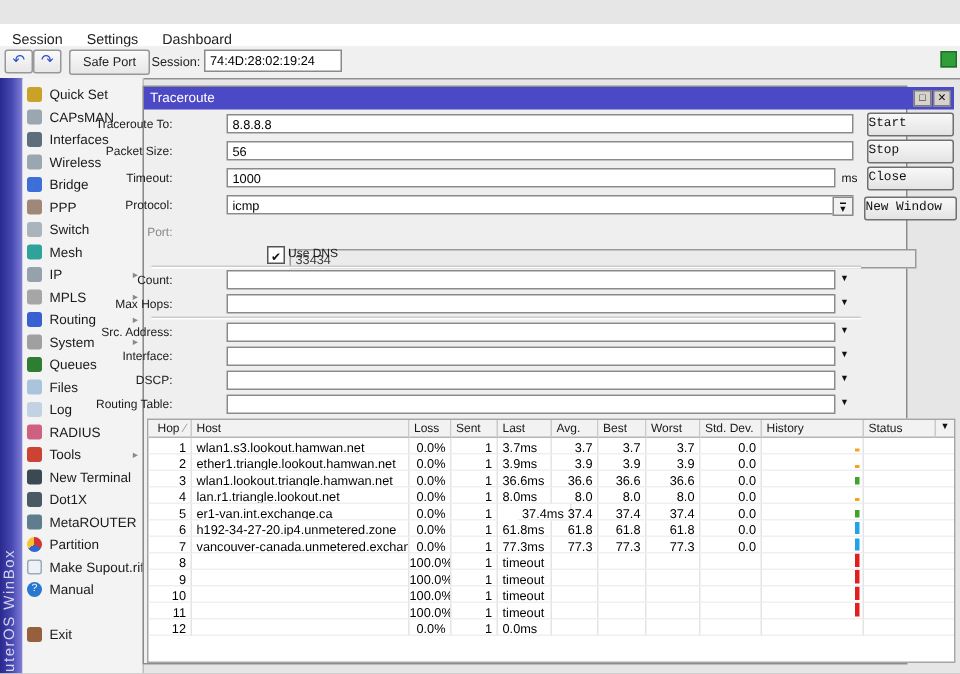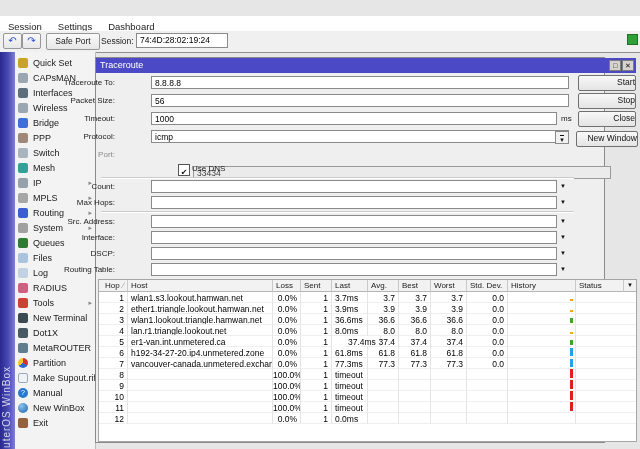--- a/index.html
+++ b/index.html
@@ -76,21 +76,21 @@
              text-align:center;line-height:10px;}
   .combo-btn::before{content:"\25BE";font-size:7px;color:#111;border-top:1px solid #111;}
   .dd-arrow{position:absolute;left:464px;width:10px;font-size:6px;color:#111;}
   .dd-arrow::before{content:"\25BC";}
   .checkbox{position:absolute;left:82px;top:106px;width:10px;height:10px;border:1px solid #555;background:#fff;
             text-align:center;line-height:9px;}
   .checkbox::before{content:"\2714";font-size:8px;color:#111;}
   #use-dns-label{left:96px;top:106px;font-size:8px;color:#1a1a1a;}
   .fsep{position:absolute;left:5px;width:473px;height:0;border-top:1px solid #cbcbcb;border-bottom:1px solid #ffffff;}
   .abtn{position:absolute;border:1px solid #707070;background:linear-gradient(#f8f8f8,#e4e4e4);border-radius:2px;
-        font-size:8.5px;color:#111;text-align:right;line-height:13px;}
+        font-size:8.5px;color:#111;text-align:left;line-height:13px;font-family:Liberation Mono, monospace;}
   
   #tr-table{left:2px;top:221px;width:539px;height:163px;background:#fff;border:1px solid #a5a5a5;box-sizing:border-box;overflow:hidden;}
   .th{position:absolute;top:0;height:12px;background:#f2f2f2;border-right:1px solid #c9c9c9;border-bottom:1px solid #b5b5b5;
       box-sizing:border-box;font-size:8px;color:#1a1a1a;padding:1px 0 0 3px;white-space:nowrap;overflow:hidden;}
   .sort-mark{color:#999;margin-left:3px;font-size:8px;}
   .sort-mark::before{content:"\2215";}
   #th-filter{position:absolute;top:0;right:0;width:13px;height:12px;background:#f2f2f2;border-left:1px solid #c9c9c9;
       border-bottom:1px solid #b5b5b5;box-sizing:border-box;text-align:center;font-size:6px;line-height:11px;color:#111;}
   #th-filter::before{content:"\25BC";}
   .cell{position:absolute;height:11px;border-right:1px solid #e4e4e4;border-bottom:1px solid #efefef;box-sizing:border-box;
@@ -209,24 +209,20 @@
         <div class="ic ic-partition-icon"></div>
         <div class="side-label">Partition</div>
       </div>
       <div class="side-item" style="top: 319px;">
         <div class="ic ic-supout-icon"></div>
         <div class="side-label">Make Supout.rif</div>
       </div>
       <div class="side-item" style="top: 334px;">
         <div class="ic ic-manual-icon"></div>
         <div class="side-label">Manual</div>
-      </div>
-      <div class="side-item" style="top: 349px;">
-        <div class="ic ic-winbox-icon"></div>
-        <div class="side-label">New WinBox</div>
       </div>
       <div class="side-item" style="top: 364px;">
         <div class="ic ic-exit-icon"></div>
         <div class="side-label">Exit</div>
       </div>
     </div>
 
   <div id="tr-window" class="abs">
     <div id="tr-titlebar" class="abs">
       <div id="tr-title" class="abs">Traceroute</div>
@@ -347,21 +343,21 @@
           <div class="cell l" style="left: 233px; top: 45px; width: 36px;">8.0ms</div>
           <div class="cell r" style="left: 269px; top: 45px; width: 31px;">8.0</div>
           <div class="cell r" style="left: 300px; top: 45px; width: 32px;">8.0</div>
           <div class="cell r" style="left: 332px; top: 45px; width: 36px;">8.0</div>
           <div class="cell r" style="left: 368px; top: 45px; width: 41px;">0.0</div>
           <div class="cell l" style="left: 409px; top: 45px; width: 68px;">
             <div class="hbar" style="height: 2px; background: rgb(245, 164, 30);"></div>
           </div>
           <div class="cell l" style="left: 477px; top: 45px; width: 62px;"></div>
           <div class="cell r" style="left: 0px; top: 56px; width: 29px;">5</div>
-          <div class="cell l" style="left: 29px; top: 56px; width: 145px;">er1-van.int.unmetered.ca</div>
+          <div class="cell l" style="left: 29px; top: 56px; width: 145px;">er1-van.int.exchange.ca</div>
           <div class="cell r" style="left: 174px; top: 56px; width: 28px;">0.0%</div>
           <div class="cell r" style="left: 202px; top: 56px; width: 31px;">1</div>
           <div class="cell l" style="left: 246px; top: 56px; width: 36px;">37.4ms</div>
           <div class="cell r" style="left: 269px; top: 56px; width: 31px;">37.4</div>
           <div class="cell r" style="left: 300px; top: 56px; width: 32px;">37.4</div>
           <div class="cell r" style="left: 332px; top: 56px; width: 36px;">37.4</div>
           <div class="cell r" style="left: 368px; top: 56px; width: 41px;">0.0</div>
           <div class="cell l" style="left: 409px; top: 56px; width: 68px;">
             <div class="hbar" style="height: 5px; background: rgb(63, 163, 44);"></div>
           </div>

